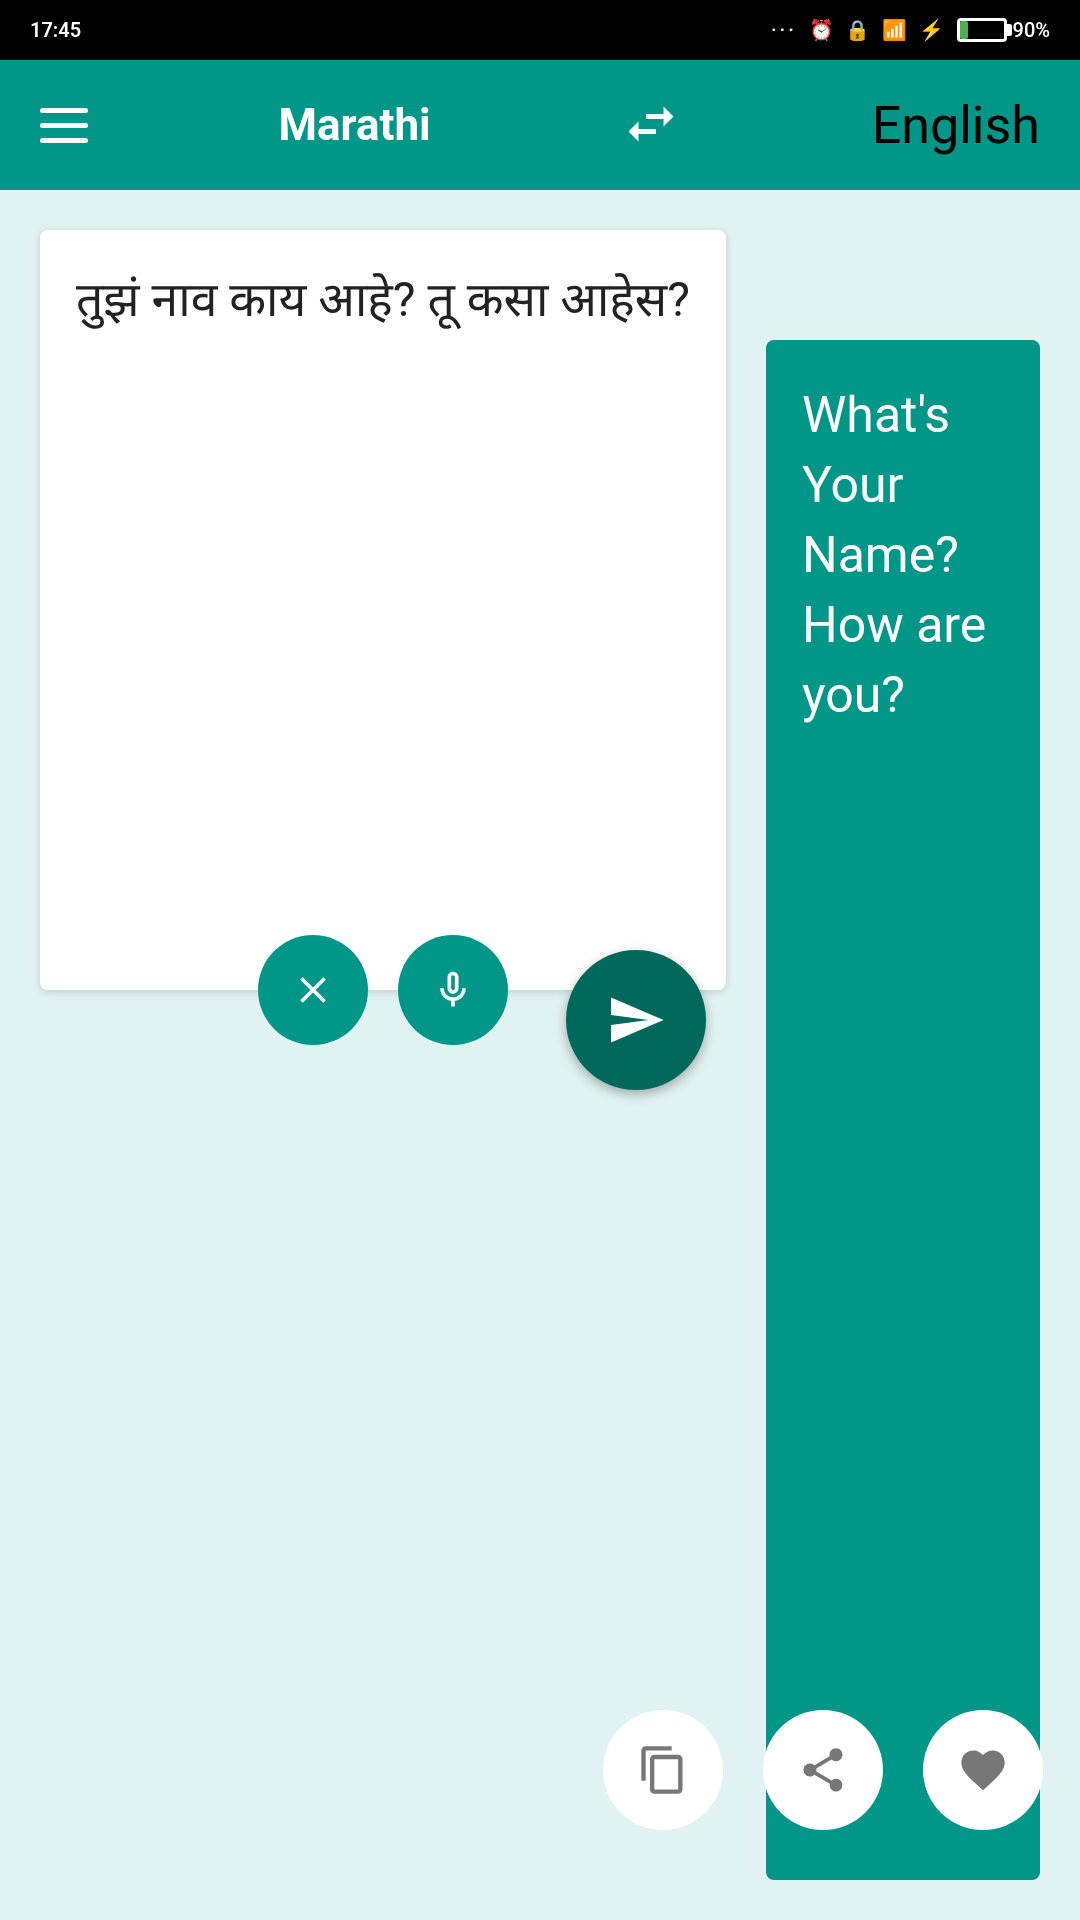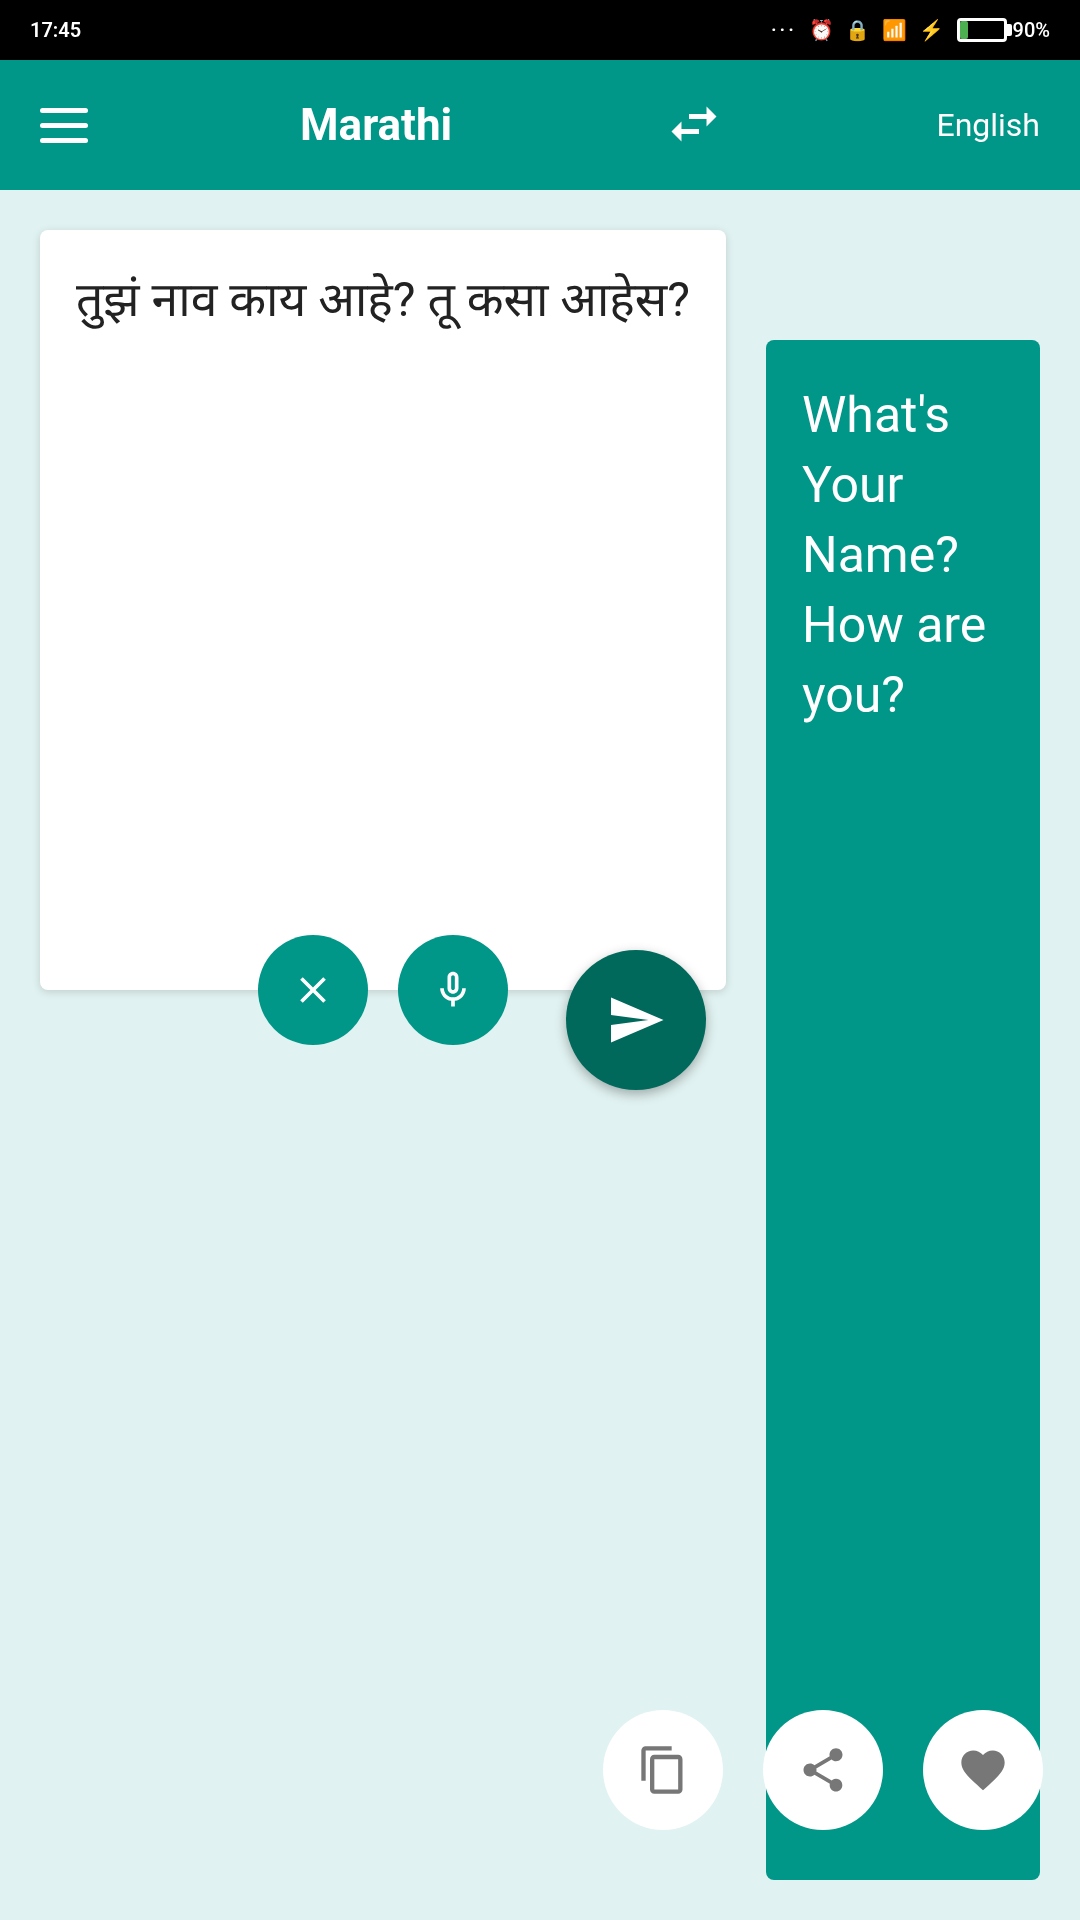--- a/index.html
+++ b/index.html
@@ -89,22 +89,22 @@
       color: #fff;
       font-size: 44px;
       font-weight: 700;
     }
     .app-bar .swap-icon {
       color: #fff;
       font-size: 52px;
       cursor: pointer;
     }
     .app-bar .lang-to {
-      color: #ffffff;
-      font-size: 32px;
+      color: #000000;
+      font-size: 52px;
       font-weight: 400;
     }
 
     
     .input-area {
       background: #fff;
       flex: 0 0 auto;
       height: 760px;
       margin: 20px 20px 0 20px;
       border-radius: 8px;

